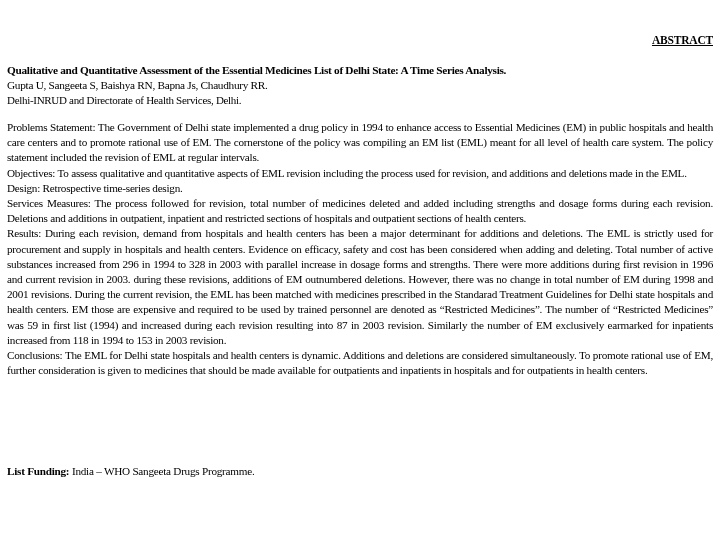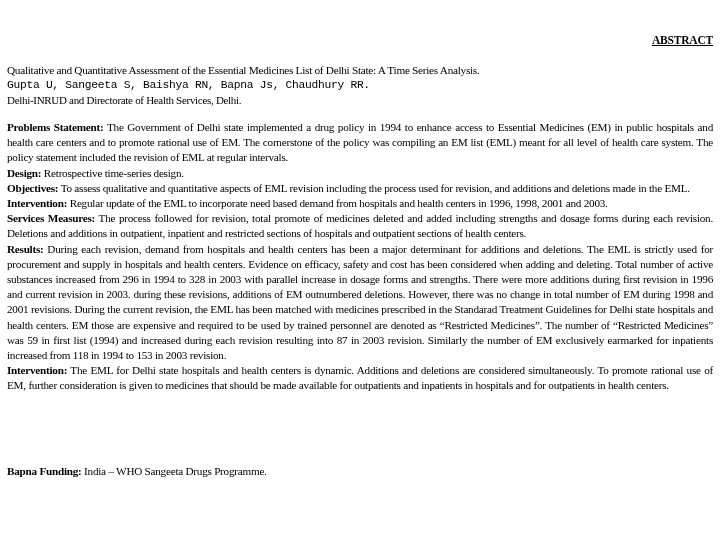--- a/index.html
+++ b/index.html
@@ -1,42 +1,41 @@
 <!DOCTYPE html>
 <html><head>
   <meta charset="utf-8">
   <style>
     html, body { margin: 0; padding: 0; background: #ffffff; }
     body { width: 720px; height: 540px; overflow: hidden; position: relative;
            font-family: "Liberation Serif", "DejaVu Serif", serif; color: #000; }
     .page { position: absolute; left: 7px; top: 0; width: 706px; }
     .heading { position: absolute; top: 34px; left: 0; width: 706px; text-align: right;
                font-weight: bold; font-size: 11.5px; text-decoration: underline; letter-spacing: -0.2px; }
-    .title { position: absolute; top: 64px; left: 0; font-weight: normal; font-size: 11.3px; letter-spacing: -0.3px; white-space: nowrap; }
-    .authors { position: absolute; top: 79px; left: 0; font-size: 11.3px; letter-spacing: -0.3px; white-space: nowrap; font-family: Liberation Mono, monospace; }
+    .title { position: absolute; top: 64px; left: 0; font-weight: bold; font-size: 11.3px; letter-spacing: -0.3px; white-space: nowrap; }
+    .authors { position: absolute; top: 79px; left: 0; font-size: 11.3px; letter-spacing: -0.3px; white-space: nowrap; }
     .affil { position: absolute; top: 94px; left: 0; font-size: 11px; letter-spacing: -0.3px; white-space: nowrap; }
     .body { position: absolute; top: 120px; left: 0; width: 706px; font-size: 11.2px; line-height: 15.2px;
             text-align: justify; letter-spacing: -0.25px; }
     .sec { margin: 0; }
-    .sec b { font-weight: bold; }
+    .sec b { font-weight: normal; }
     .funding { position: absolute; top: 465px; left: 0; font-size: 11.2px; letter-spacing: -0.25px; white-space: nowrap; }
   </style>
 </head>
 <body>
 
 <div class="page">
   <div class="heading">ABSTRACT</div>
   <div class="title">Qualitative and Quantitative Assessment of the Essential Medicines List of Delhi State: A Time Series Analysis.</div>
   <div class="authors">Gupta U, Sangeeta S, Baishya RN, Bapna Js, Chaudhury RR.</div>
   <div class="affil">Delhi-INRUD and Directorate of Health Services, Delhi.</div>
 
   <div class="body">
     <p class="sec"><b>Problems Statement:</b><span> The Government of Delhi state implemented a drug policy in 1994 to enhance access to Essential Medicines (EM) in public hospitals and health care centers and to promote rational use of EM. The cornerstone of the policy was compiling an EM list (EML) meant for all level of health care system. The policy statement included the revision of EML at regular intervals.</span></p>
+    <p class="sec"><b>Objectives:</b><span> To assess qualitative and quantitative aspects of EML revision including the process used for revision, and additions and deletions made in the EML.</span></p>
     <p class="sec"><b>Design:</b><span> Retrospective time-series design.</span></p>
-    <p class="sec"><b>Objectives:</b><span> To assess qualitative and quantitative aspects of EML revision including the process used for revision, and additions and deletions made in the EML.</span></p>
-    <p class="sec"><b>Intervention:</b><span> Regular update of the EML to incorporate need based demand from hospitals and health centers in 1996, 1998, 2001 and 2003.</span></p>
-    <p class="sec"><b>Services Measures:</b><span> The process followed for revision, total promote of medicines deleted and added including strengths and dosage forms during each revision. Deletions and additions in outpatient, inpatient and restricted sections of hospitals and outpatient sections of health centers.</span></p>
+    <p class="sec"><b>Services Measures:</b><span> The process followed for revision, total number of medicines deleted and added including strengths and dosage forms during each revision. Deletions and additions in outpatient, inpatient and restricted sections of hospitals and outpatient sections of health centers.</span></p>
     <p class="sec"><b>Results:</b><span> During each revision, demand from hospitals and health centers has been a major determinant for additions and deletions. The EML is strictly used for procurement and supply in hospitals and health centers. Evidence on efficacy, safety and cost has been considered when adding and deleting. Total number of active substances increased from 296 in 1994 to 328 in 2003 with parallel increase in dosage forms and strengths. There were more additions during first revision in 1996 and current revision in 2003. during these revisions, additions of EM outnumbered deletions. However, there was no change in total number of EM during 1998 and 2001 revisions. During the current revision, the EML has been matched with medicines prescribed in the Standarad Treatment Guidelines for Delhi state hospitals and health centers. EM those are expensive and required to be used by trained personnel are denoted as “Restricted Medicines”. The number of “Restricted Medicines” was 59 in first list (1994) and increased during each revision resulting into 87 in 2003 revision. Similarly the number of EM exclusively earmarked for inpatients increased from 118 in 1994 to 153 in 2003 revision.</span></p>
-    <p class="sec"><b>Intervention:</b><span> The EML for Delhi state hospitals and health centers is dynamic. Additions and deletions are considered simultaneously. To promote rational use of EM, further consideration is given to medicines that should be made available for outpatients and inpatients in hospitals and for outpatients in health centers.</span></p>
+    <p class="sec"><b>Conclusions:</b><span> The EML for Delhi state hospitals and health centers is dynamic. Additions and deletions are considered simultaneously. To promote rational use of EM, further consideration is given to medicines that should be made available for outpatients and inpatients in hospitals and for outpatients in health centers.</span></p>
   </div>
 
-  <div class="funding"><b>Bapna Funding:</b><span> India – WHO Sangeeta Drugs Programme.</span></div>
+  <div class="funding"><b>List Funding:</b><span> India – WHO Sangeeta Drugs Programme.</span></div>
 </div>
 
 </body></html>

